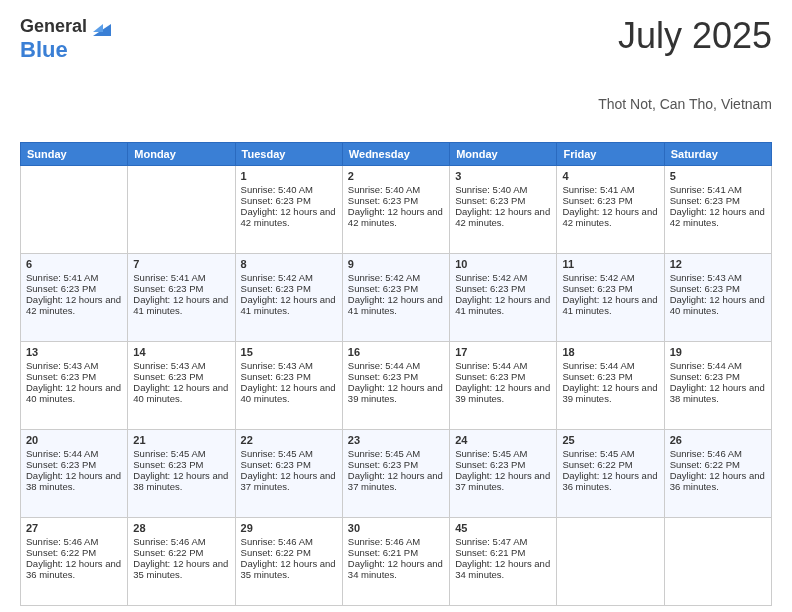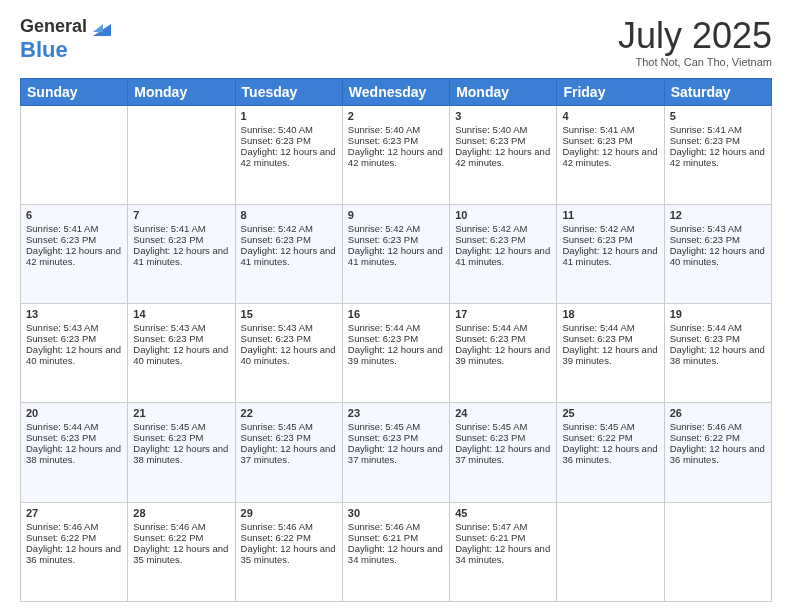--- a/index.html
+++ b/index.html
@@ -9,20 +9,21 @@
       width: 792px;
       height: 612px;
       overflow: hidden;
     }
     .page {
       width: 792px;
       height: 612px;
       padding: 16px 20px 10px 20px;
       display: flex;
       flex-direction: column;
+      gap: 20px;
     }
     .header {
       display: flex;
       justify-content: space-between;
       align-items: flex-start;
       margin-bottom: 10px;
     }
     .logo {
       display: flex;
       flex-direction: column;
@@ -48,36 +49,37 @@
     .title-section {
       text-align: right;
     }
     .month-title {
       font-size: 36px;
       font-weight: normal;
       color: #333;
       line-height: 1.1;
     }
     .location {
-      font-size: 11px;
+      font-size: 14px;
       color: #555;
+      margin-top: 40px;
     }
     .calendar {
       flex: 1;
       border: 1px solid #ccc;
       border-collapse: collapse;
       width: 100%;
       table-layout: fixed;
     }
     .calendar th {
       background-color: #3a7fd5;
       color: #fff;
       text-align: left;
       padding: 5px 6px;
-      font-size: 14px;
+      font-size: 11px;
       font-weight: bold;
       border: 1px solid #2a6abf;
     }
     .calendar td {
       vertical-align: top;
       padding: 4px 5px;
       border: 1px solid #ccc;
       font-size: 9.5px;
       color: #333;
       height: 88px;

